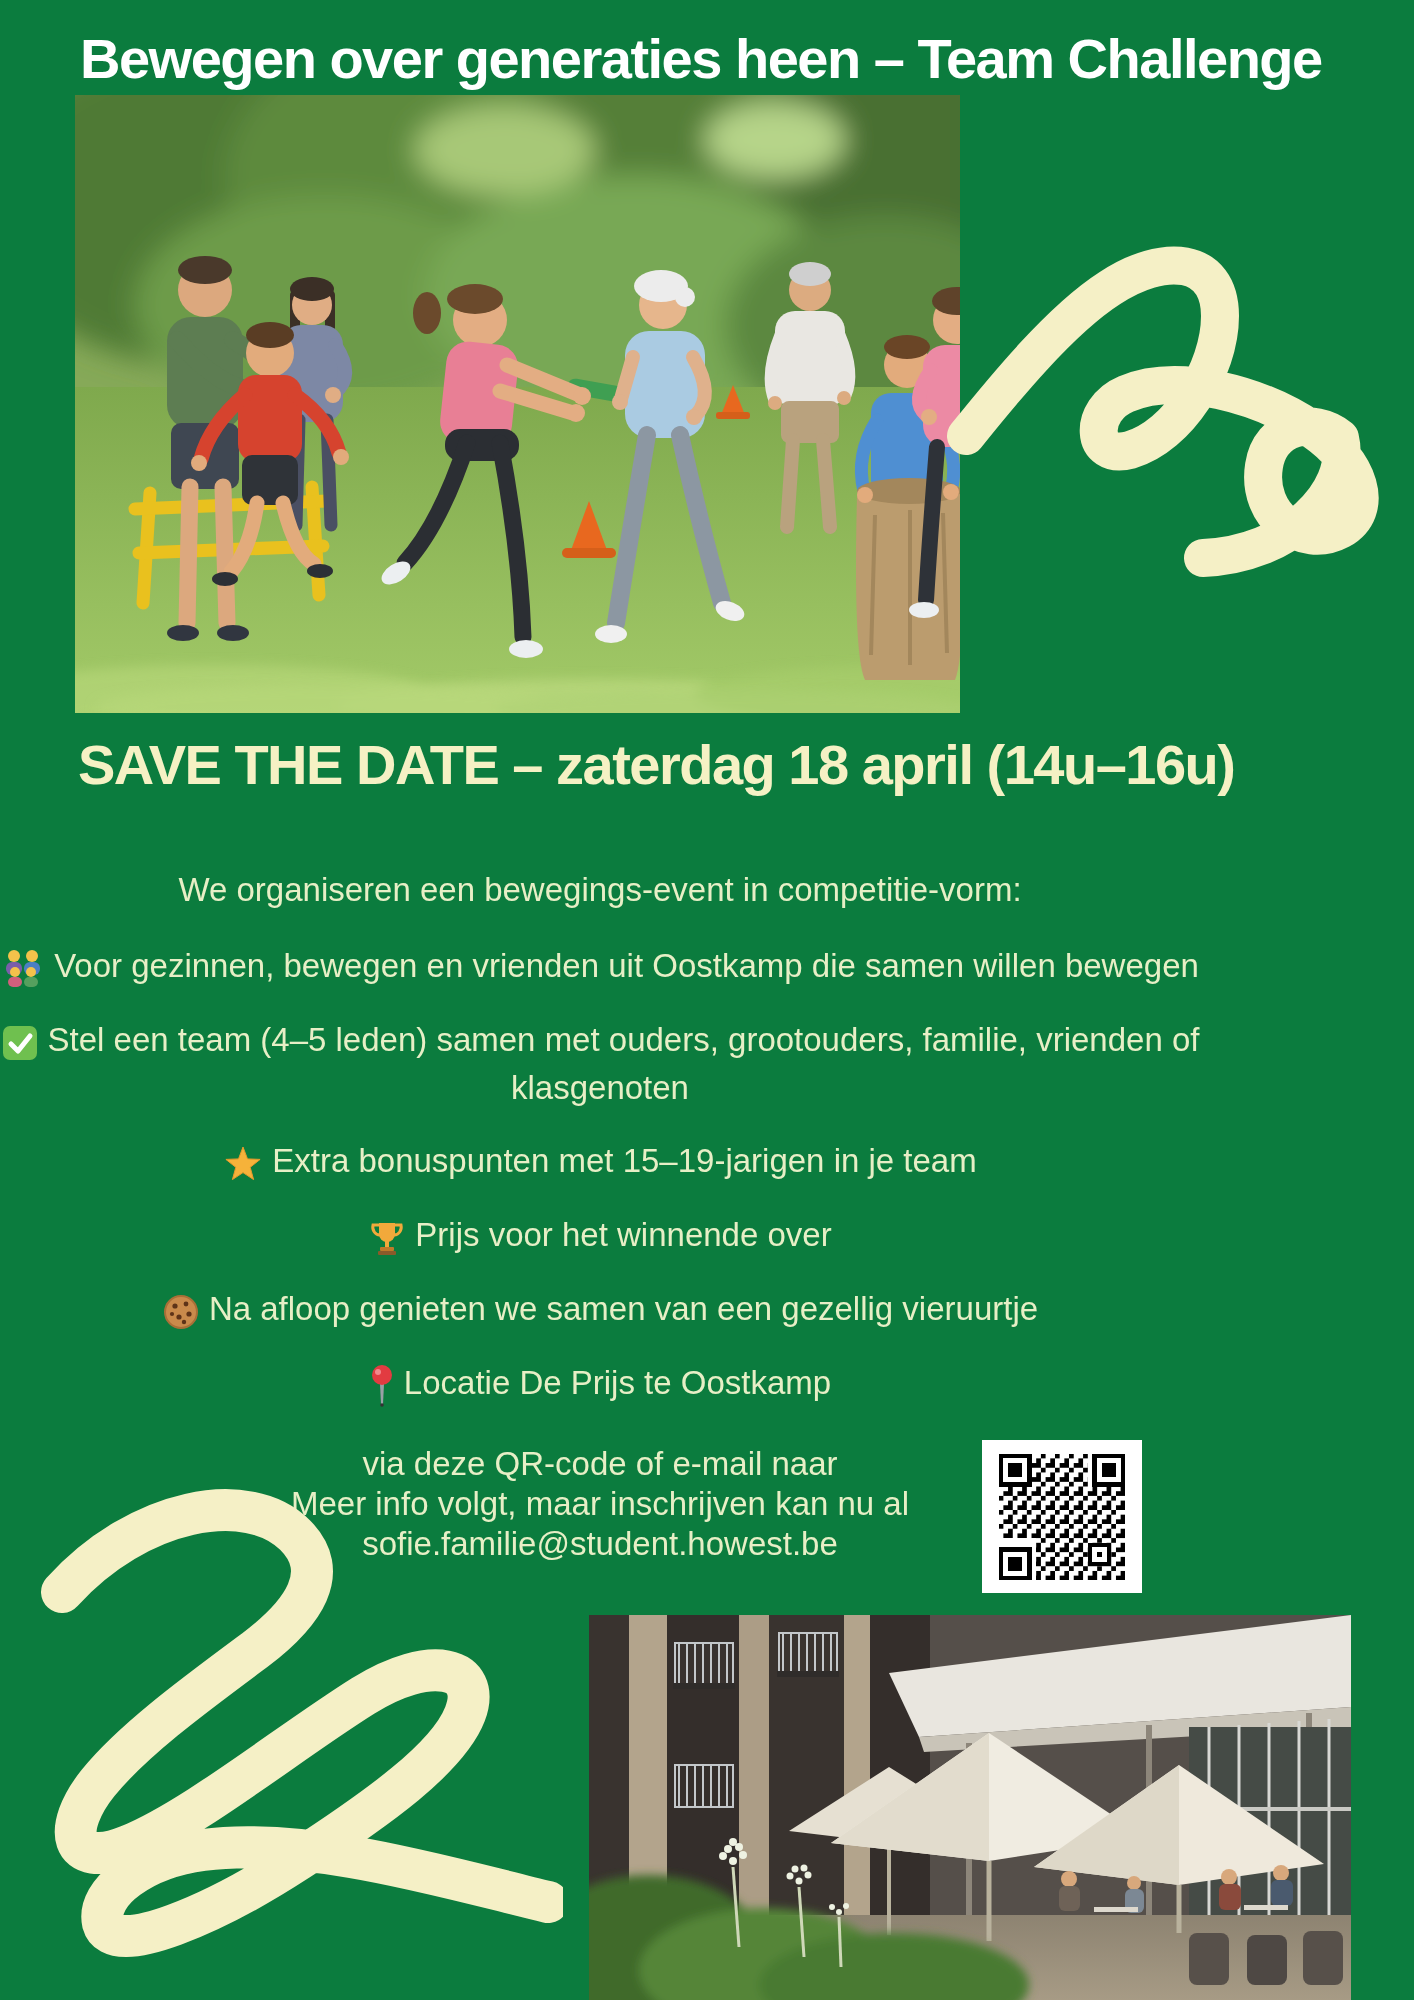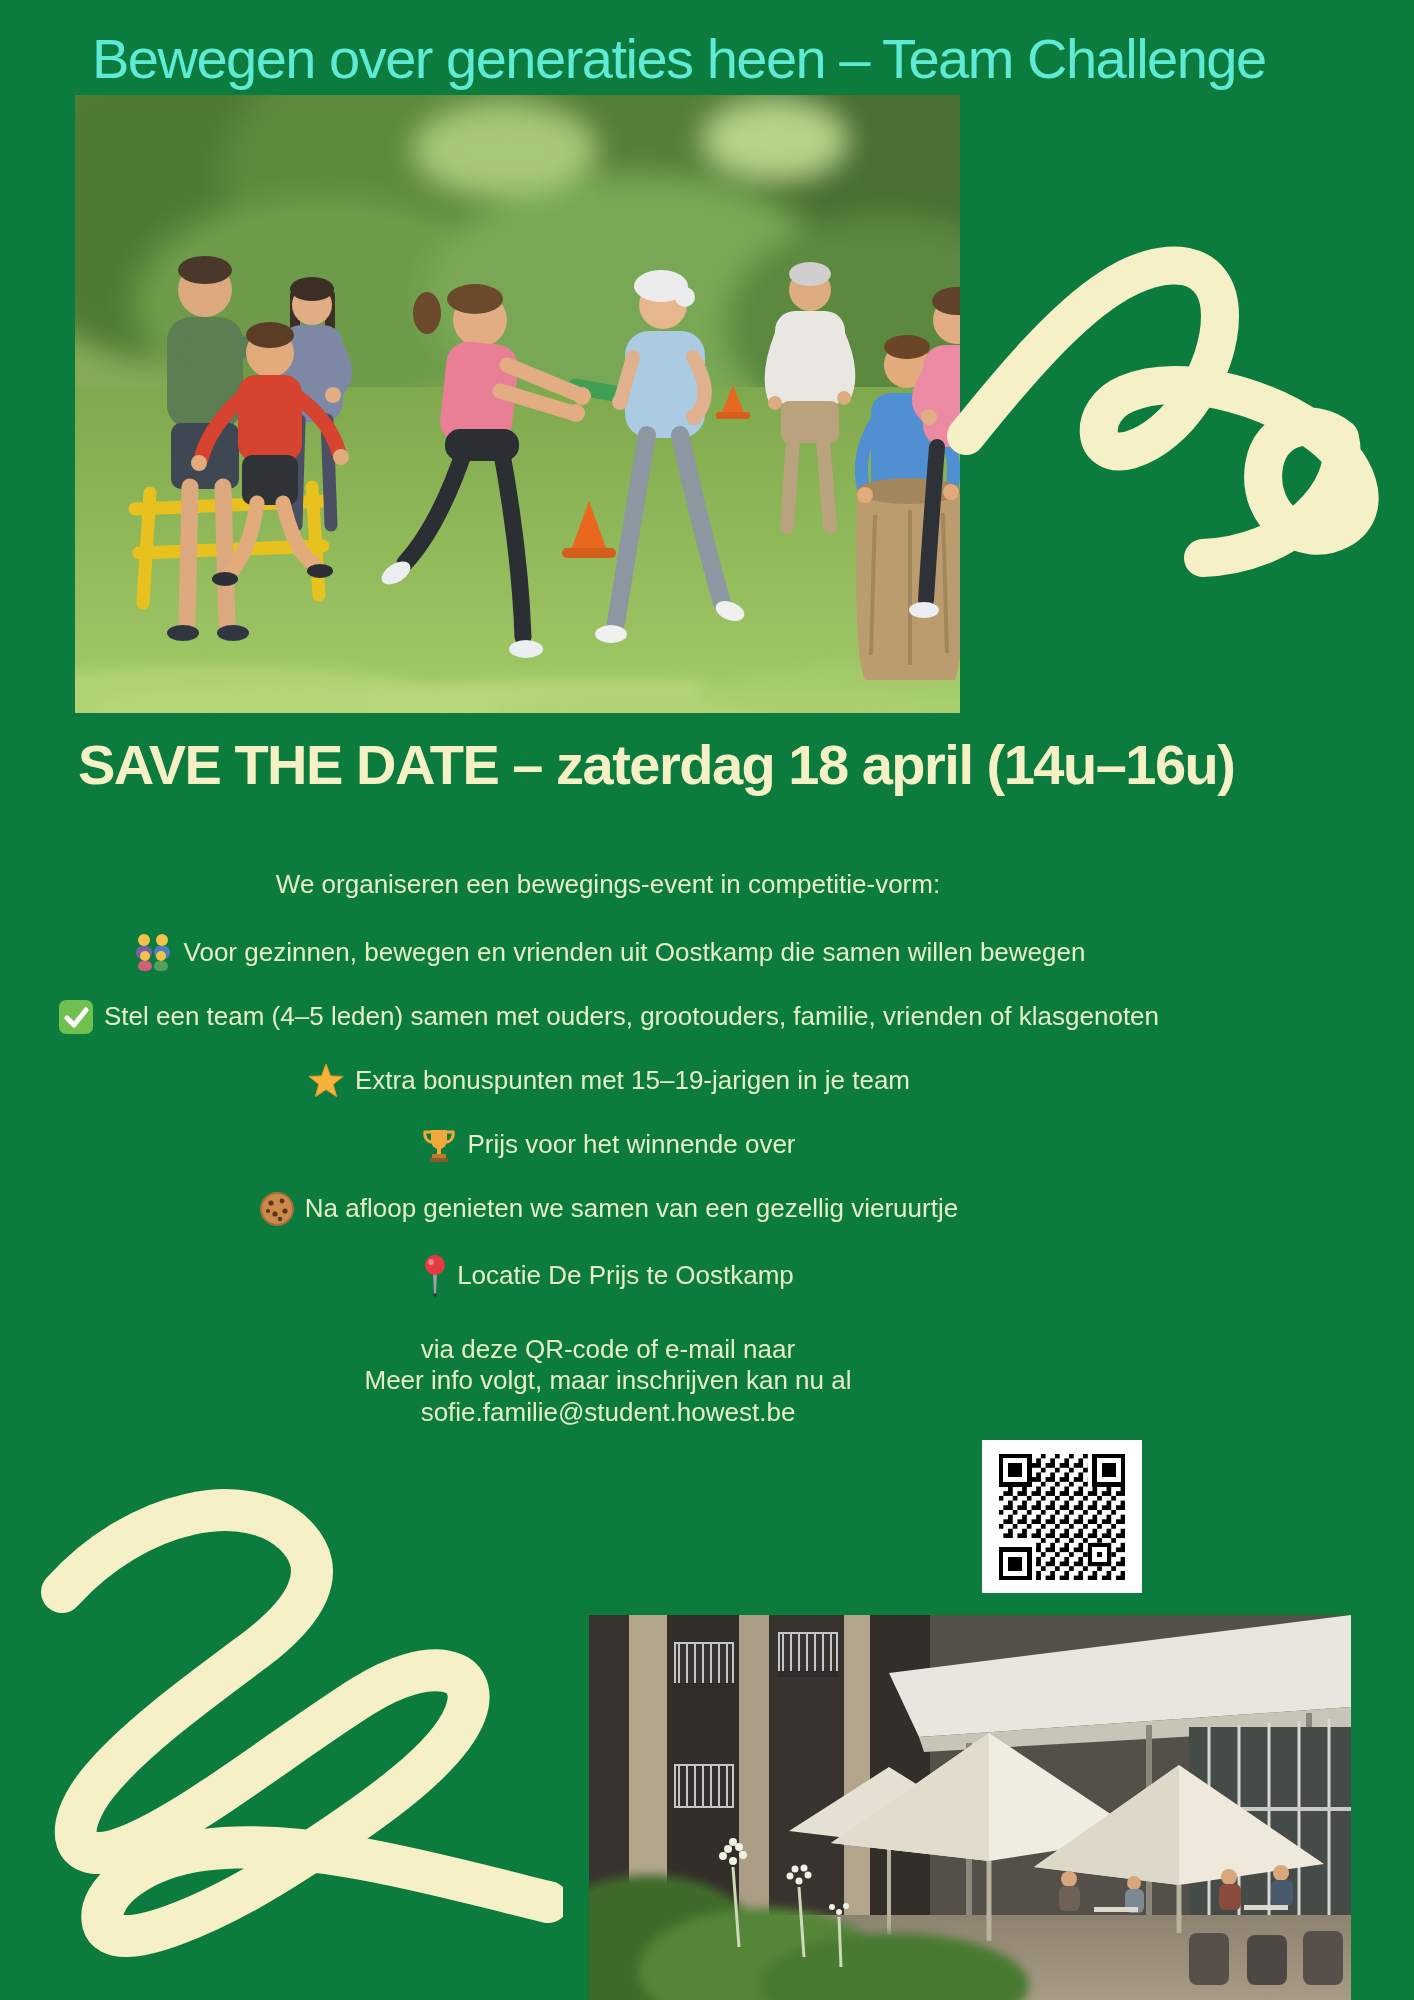--- a/index.html
+++ b/index.html
@@ -1,25 +1,25 @@
 <!DOCTYPE html>
 <html><head>
 <meta charset="utf-8">
 <style>
   html,body{margin:0;padding:0;background:#0b7c3e;}
   .poster{position:relative;width:1414px;height:2000px;background:#0b7c3e;overflow:hidden;
           font-family:"Liberation Sans",sans-serif;}
-  .title{position:absolute;left:80px;top:26px;font-size:56px;font-weight:400;
-         letter-spacing:-1.5px;color:#5eead4;white-space:nowrap;margin-left:12px;}
+  .title{position:absolute;left:80px;top:26px;font-size:56px;font-weight:700;
+         letter-spacing:-1.5px;color:#ffffff;white-space:nowrap;}
   .photo-top{position:absolute;left:75px;top:95px;width:885px;height:618px;}
   .squiggle-top{position:absolute;left:938px;top:233px;width:470px;height:360px;}
   .save-date{position:absolute;left:78px;top:732px;font-size:56px;font-weight:700;
              letter-spacing:-1.5px;color:#f5f1c4;white-space:nowrap;}
-  .content{position:absolute;left:8px;top:866px;width:1200px;color:#e7efc6;
-           font-size:26px;line-height:1.45;text-align:center;}
+  .content{position:absolute;left:0;top:866px;width:1200px;color:#e7efc6;
+           font-size:33px;line-height:1.45;text-align:center;}
   .content p{margin:0 auto 26px;}
   .content .intro{margin-bottom:28px;}
   .bullet .ic{vertical-align:-11px;margin-right:9px;}
   .bullet .ic-pin{vertical-align:-14px;}
   .bullet-team{max-width:1240px;margin-bottom:20px;}
   .bullet-bonus{margin-top:20px;}
   .bullet-treat{margin-bottom:34px;}
   .info{margin-top:36px;line-height:1.22;}
   .info span{display:block;}
   .qr{position:absolute;left:982px;top:1440px;width:160px;height:153px;background:#ffffff;

